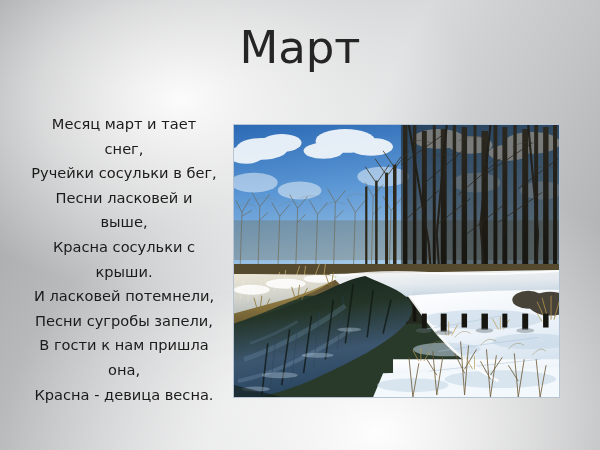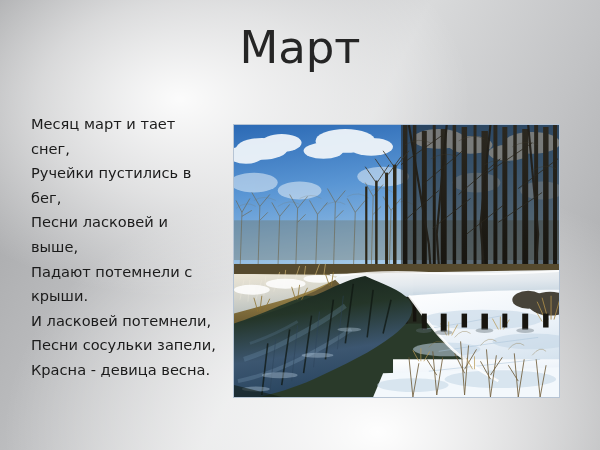--- a/index.html
+++ b/index.html
@@ -43,20 +43,21 @@
     left: 31px;
     top: 112px;
     width: 186px;
     font-size: 14.6px;
     line-height: 24.6px;
     color: #1b1b1b;
     font-weight: 400;
   }
   .poem-line {
     white-space: normal;
+    text-align: center;
   }
 
   
   .photo-frame {
     position: absolute;
     left: 233px;
     top: 124px;
     width: 327px;
     height: 274px;
     border: 1px solid #b6c4d4;
@@ -77,25 +78,26 @@
 </style>
 </head>
 <body>
 
 <div class="slide">
 
   <div class="title">Март</div>
 
   <div class="poem">
     <div class="poem-line">Месяц март и тает снег,</div>
-    <div class="poem-line">Ручейки пустились в бег,</div>
+    <div class="poem-line">Ручейки сосульки в бег,</div>
     <div class="poem-line">Песни ласковей и выше,</div>
-    <div class="poem-line">Падают потемнели с крыши.</div>
+    <div class="poem-line">Красна сосульки с крыши.</div>
     <div class="poem-line">И ласковей потемнели,</div>
-    <div class="poem-line">Песни сосульки запели,</div>
+    <div class="poem-line">Песни сугробы запели,</div>
+    <div class="poem-line">В гости к нам пришла она,</div>
     <div class="poem-line">Красна - девица весна.</div>
 
   </div>
 
   <div class="photo-frame">
     <div class="photo">
       <svg viewBox="0 0 327 274" preserveAspectRatio="none">
         <defs>
           <linearGradient id="sky" x1="0" y1="0" x2="0.25" y2="1">
             <stop offset="0%" stop-color="#2c6ab5"></stop>

